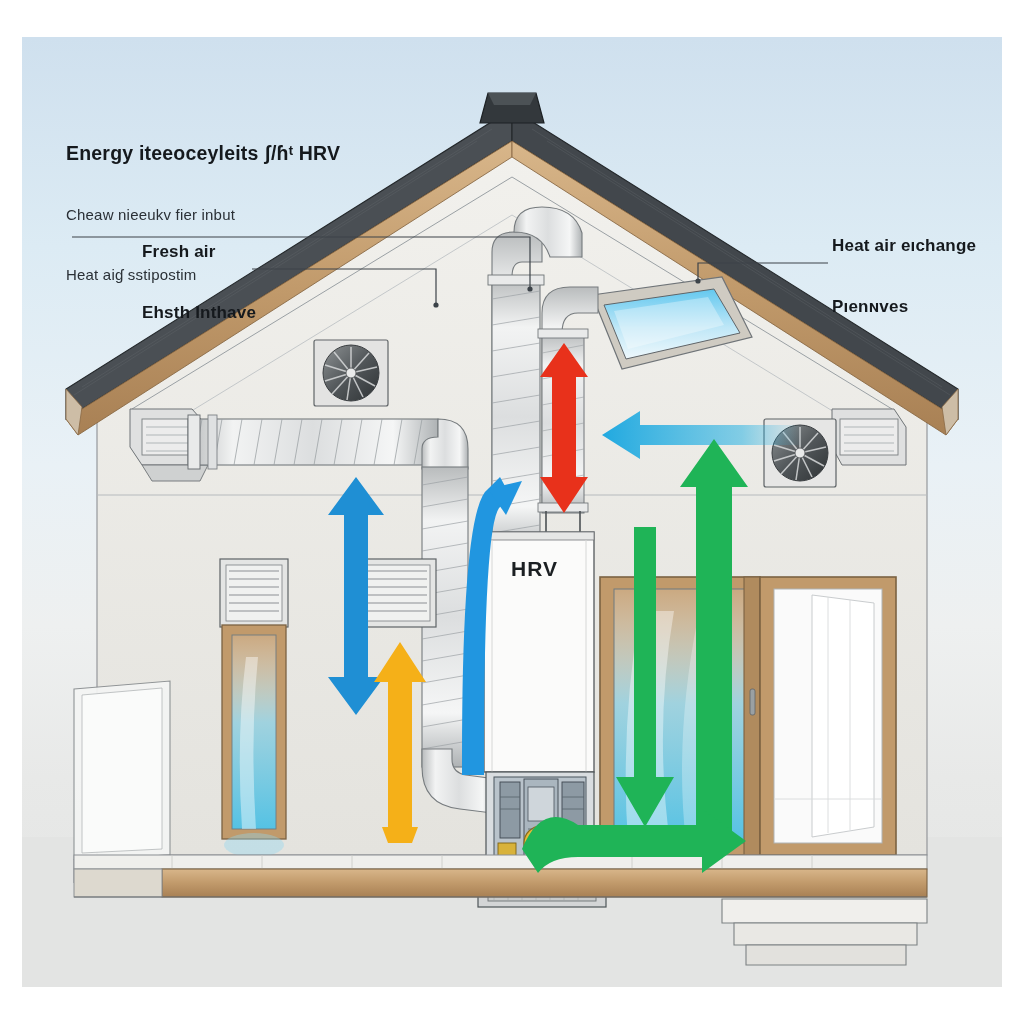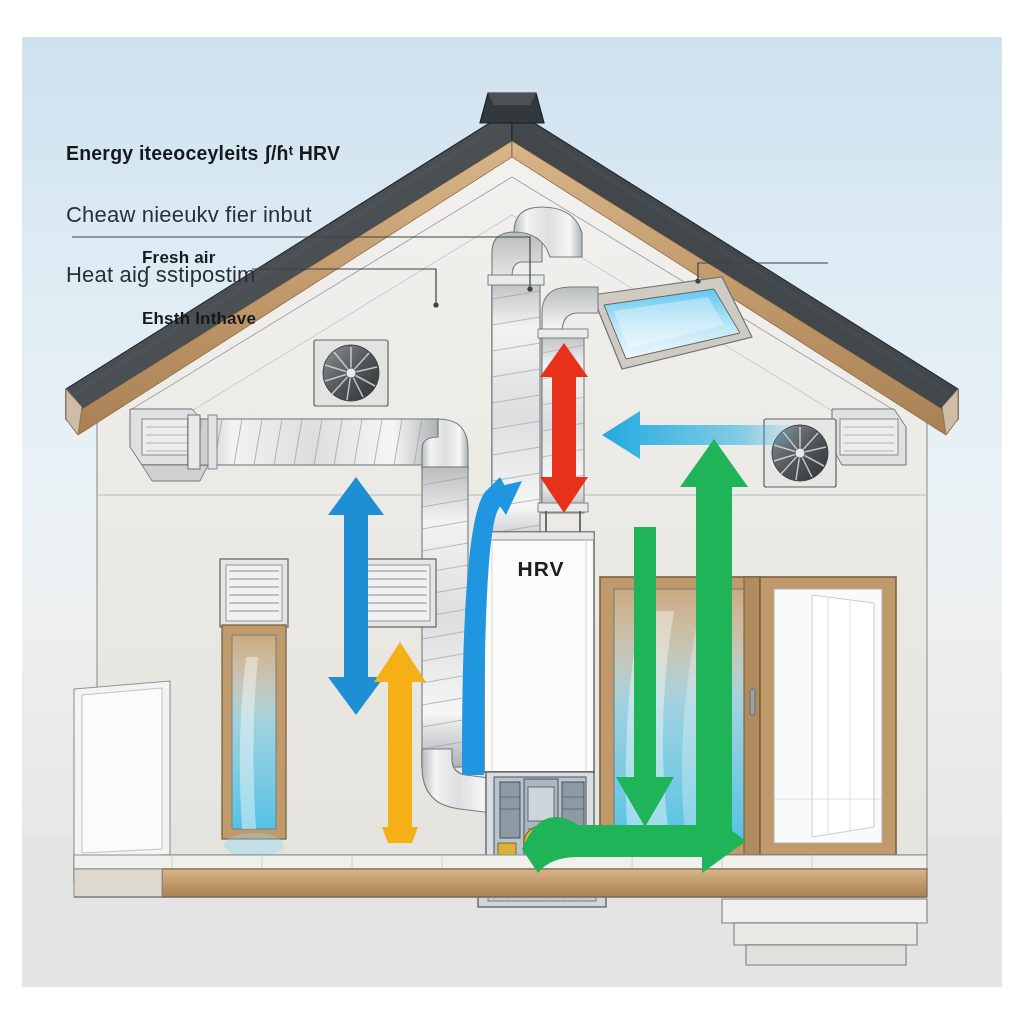--- a/index.html
+++ b/index.html
@@ -6,21 +6,21 @@
   html,body{margin:0;padding:0;background:#fff;}
   body{width:1024px;height:1024px;overflow:hidden;
        font-family:"Liberation Sans","DejaVu Sans",sans-serif;}
   #stage{position:relative;width:1024px;height:1024px;background:#ffffff;}
   
   #panel{position:absolute;left:22px;top:37px;width:980px;height:950px;
          background:linear-gradient(180deg,#cfe0ee 0%,#dcebf4 22%,#e9f1f6 45%,#eef0f0 62%,#e8e9e8 78%,#e2e3e2 100%);
          overflow:hidden;}
   .lbl{position:absolute;color:#15191d;letter-spacing:.2px;white-space:pre;}
   .lbl .t1{font-size:19.5px;font-weight:700;line-height:27px;text-align:center;}
-  .lbl .t2{font-size:22px;font-weight:400;line-height:24px;color:#2a3036;}
+  .lbl .t2{font-size:15px;font-weight:400;line-height:24px;color:#2a3036;}
   .lbl .b1{font-size:17px;font-weight:700;line-height:25px;}
   .lbl .b2{font-size:17px;font-weight:700;line-height:25px;}
   svg{position:absolute;left:0;top:0;overflow:visible;}
 </style>
 </head>
 <body>
 
 <div id="stage">
   <div id="panel">
 
@@ -410,23 +410,27 @@
         <circle cx="676" cy="244" r="2.6"></circle>
       </g>
     </svg>
 
     <div class="lbl" style="left:44px;top:67px;">
       <div class="t1">Energy iteeoceyleits ʃ/ɦᵗ HRV</div>
       <div class="t2">Cheaw nieeukv fier inbut</div>
       <div class="t2">Heat aiɠ sstipostim</div>
     </div>
 
-    <div class="lbl" style="left:120px;top:172px;">
+    <div class="lbl" style="left:120px;top:166px;">
       <div class="b1">Fresh air</div>
       <div class="b2">Ehsth Inthave</div>
     </div>
 
-
-    <div style="position:absolute;left:489px;top:520px;width:60px;text-align:center;
+    <div class="lbl" style="left:810px;top:160px;">
+      <div class="b1">Heat air eıchange</div>
+      <div class="b2">Pıenɴves</div>
+    </div>
+
+    <div style="position:absolute;left:489px;top:520px;width:60px;
                 font-size:21px;font-weight:700;color:#1b1f22;letter-spacing:1px;">HRV</div>
 
   </div>
 </div>
 
 </body></html>

